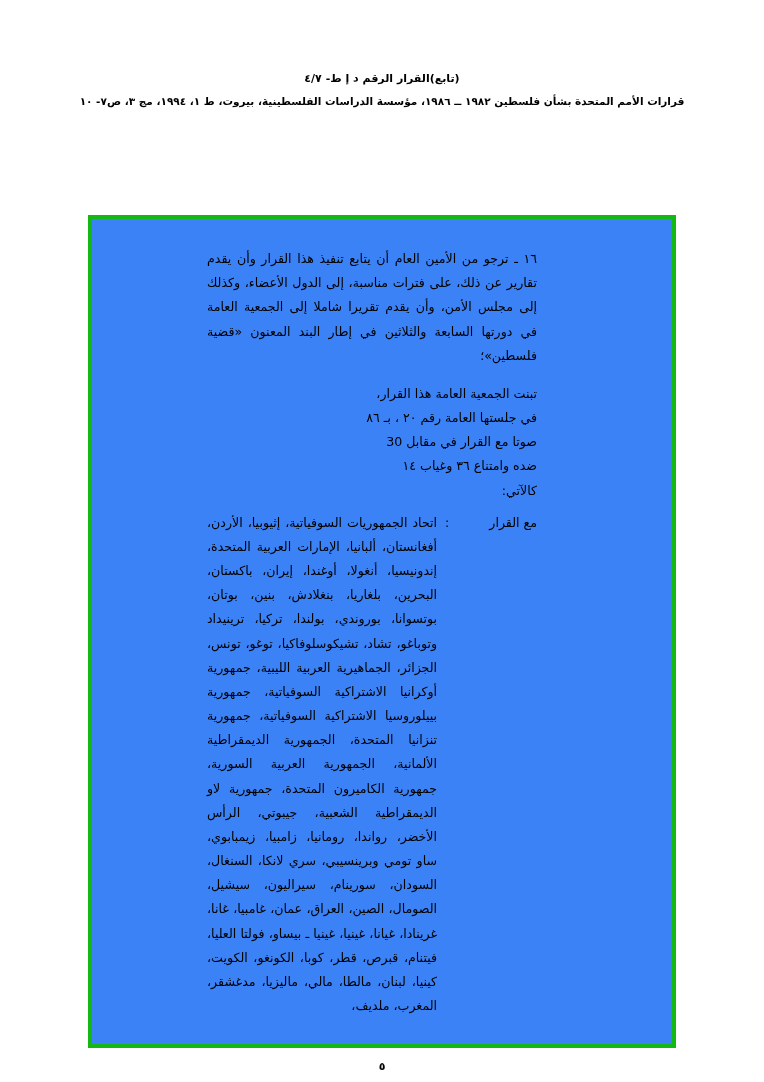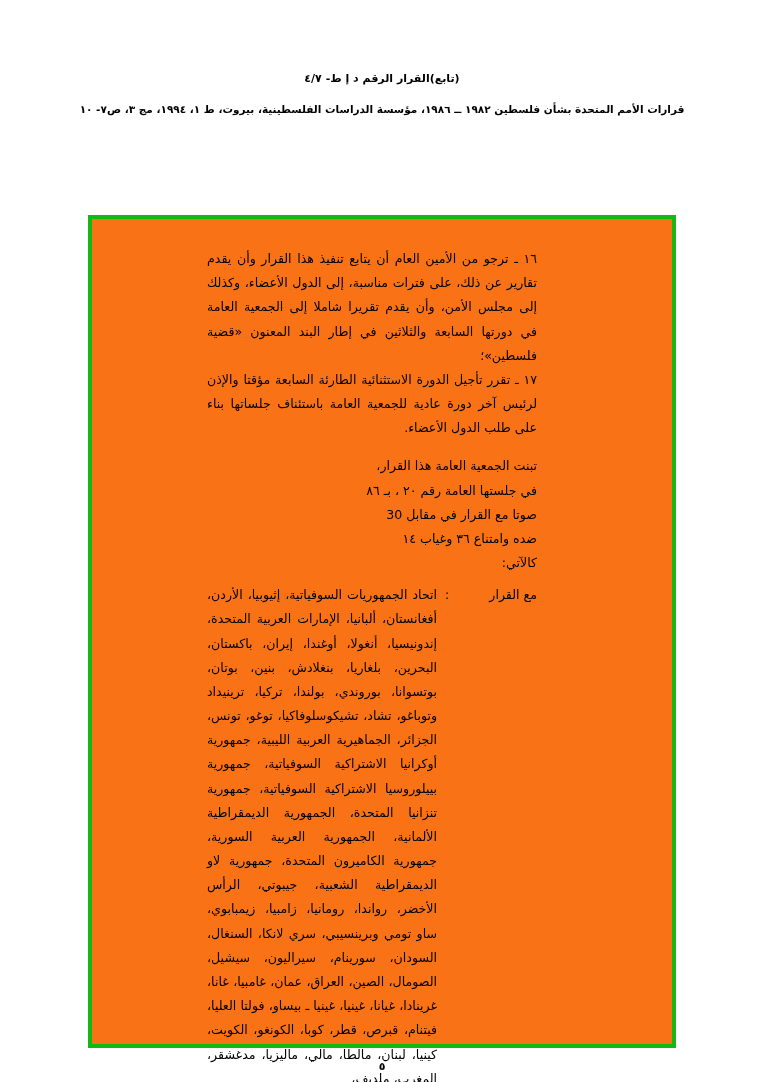--- a/index.html
+++ b/index.html
@@ -26,32 +26,32 @@
   }
   .doc-title {
     font-size: 11px;
     font-weight: bold;
     letter-spacing: 0px;
     direction: rtl;
   }
   .doc-subtitle {
     font-size: 10.5px;
     font-weight: bold;
-    margin-top: 18px;
+    margin-top: 10px;
     direction: rtl;
   }
   .frame {
     position: absolute;
     top: 143px;
     right: 88px;
     left: 88px;
     height: 833px;
     border: 4px solid #14b814;
     box-sizing: border-box;
-    background: #f97316;
+    background: #3b82f6;
   }
   .content {
     position: absolute;
     top: 28px;
     right: 135px;
     width: 330px;
     direction: rtl;
     text-align: justify;
     text-align-last: right;
     font-size: 12.6px;
@@ -111,21 +111,20 @@
 
   <div class="header">
     <div class="doc-title">(تابع)القرار الرقم د إ ط- ٤/٧</div>
     <div class="doc-subtitle">قرارات الأمم المتحدة بشأن فلسطين ١٩٨٢ ــ ١٩٨٦، مؤسسة الدراسات الفلسطينية، بيروت، ط ١، ١٩٩٤، مج ٣، ص٧- ١٠</div>
   </div>
 
   <div class="frame">
     <div class="content">
 
       <p class="para first">١٦ ـ ترجو من الأمين العام أن يتابع تنفيذ هذا القرار وأن يقدم تقارير عن ذلك، على فترات مناسبة، إلى الدول الأعضاء، وكذلك إلى مجلس الأمن، وأن يقدم تقريرا شاملا إلى الجمعية العامة في دورتها السابعة والثلاثين في إطار البند المعنون «قضية فلسطين»؛</p>
-      <p class="para">١٧ ـ تقرر تأجيل الدورة الاستثنائية الطارئة السابعة مؤقتا والإذن لرئيس آخر دورة عادية للجمعية العامة باستئناف جلساتها بناء على طلب الدول الأعضاء.</p>
 
       <div class="block-gap"></div>
 
       <div class="lines">
         <p>تبنت الجمعية العامة هذا القرار،</p>
         <p>في جلستها العامة رقم ٢٠ ، بـ ٨٦</p>
         <p>صوتا مع القرار في مقابل 30</p>
         <p>ضده وامتناع ٣٦ وغياب ١٤</p>
         <p class="center-line">كالآتي:</p>
       </div>

